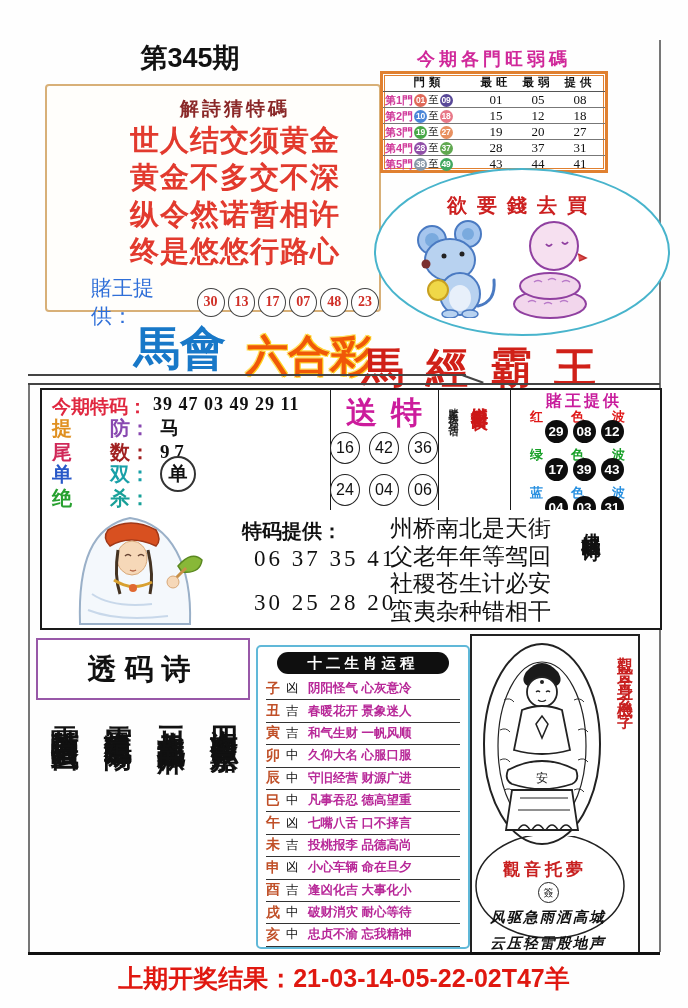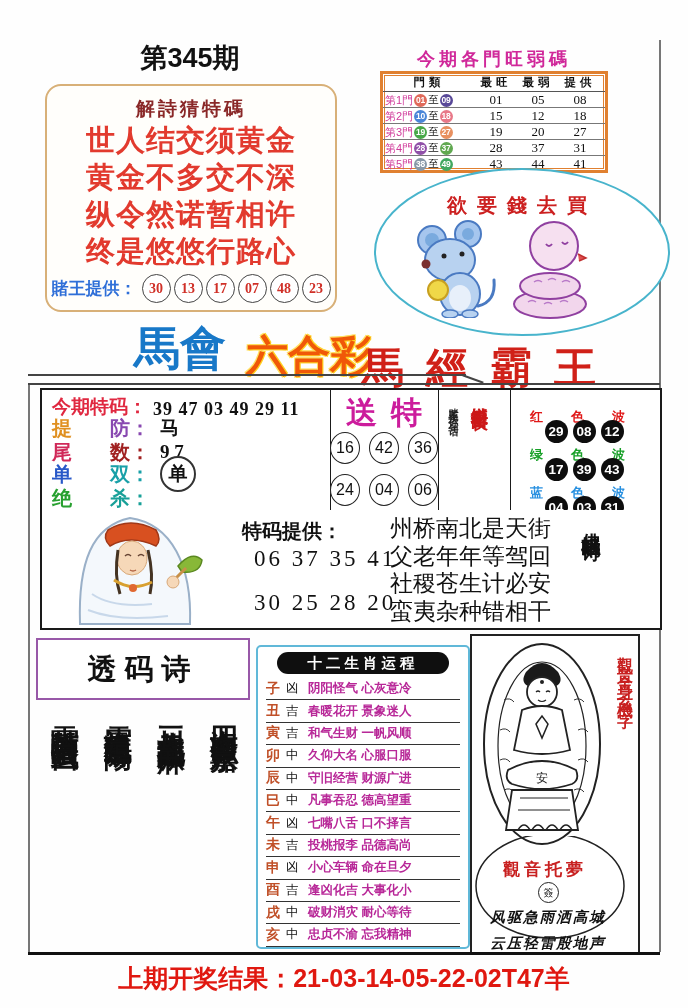--- a/index.html
+++ b/index.html
@@ -1,57 +1,57 @@
 <!DOCTYPE html>
 <html><head>
 <meta charset="utf-8">
 <style>
   html,body{margin:0;padding:0;background:#e8e8e8;}
   #page{position:relative;width:688px;height:1008px;background:#fefefe;overflow:hidden;
         font-family:"Liberation Sans",sans-serif;color:#111;}
   .abs{position:absolute;}
   
   #issue{left:100px;top:40px;width:180px;font-size:27px;font-weight:bold;text-align:center;}
-  #riddle{left:45px;top:84px;width:288px;height:224px;border:2px solid #d8b078;border-radius:16px;background:#fffefb;}
+  #riddle{left:45px;top:84px;width:288px;height:224px;border:2px solid #d8b078;border-radius:4px;background:#fffefb;padding-left:44px;}
   #riddle .title{margin-top:10px;text-align:center;font-size:19px;font-weight:bold;color:#8a2828;letter-spacing:3px;}
   #riddle .line{text-align:center;font-size:29px;font-weight:bold;color:#e23a2e;line-height:37px;letter-spacing:1px;}
   #riddle .prov{display:flex;align-items:center;justify-content:center;margin-top:4px;gap:3px;}
-  #riddle .prov .lbl{color:#2f6fd8;font-weight:bold;font-size:17px;margin-right:2px;}
+  #riddle .prov .lbl{color:#2f6fd8;font-weight:normal;font-size:21px;margin-right:2px;}
   .ball-o{width:27px;height:27px;border:1.5px solid #444;border-radius:50%;display:inline-flex;
           align-items:center;justify-content:center;color:#d03028;font-weight:bold;font-size:14px;
           font-family:"Liberation Serif",serif;background:#fff;}
   
   #strength-title{left:386px;top:47px;width:216px;text-align:center;font-size:18px;font-weight:bold;
                   color:#d0289a;letter-spacing:4px;}
   #strength{left:380px;top:71px;width:222px;height:96px;border:3px solid #e08030;background:#fff;
             box-shadow:inset 0 0 0 1px #fff, inset 0 0 0 2px #e08030;}
   #strength .hrow,#strength .drow{display:grid;grid-template-columns:92px 42px 42px 42px;align-items:center;}
   #strength .hrow{height:17px;border-bottom:1px solid #555;font-size:11.5px;font-weight:bold;letter-spacing:4px;}
   #strength .hrow div{text-align:center;}
   #strength .drow{height:15px;border-bottom:1px solid #777;font-size:12px;}
   #strength .drow:last-child{border-bottom:none;}
   #strength .gcell{display:flex;align-items:center;gap:1px;padding-left:2px;}
-  #strength .gate{color:#d03a9a;font-weight:normal;font-size:11px;white-space:nowrap;}
+  #strength .gate{color:#d03a9a;font-weight:bold;font-size:11px;white-space:nowrap;}
   .ball-c{width:13px;height:13px;border-radius:50%;display:inline-flex;align-items:center;justify-content:center;
           color:#fff;font-size:8.5px;font-weight:bold;}
   #strength .zhi{font-size:10.5px;}
   #strength .num{text-align:center;font-family:"Liberation Serif",serif;font-size:13px;}
   
   #oval{left:374px;top:168px;width:292px;height:164px;border:2px solid #48b4cc;border-radius:50%;background:#fff;}
   #oval .cap{margin-top:22px;text-align:center;color:#cc2020;font-weight:bold;font-size:20px;letter-spacing:10px;}
   
   #club{left:134px;top:318px;font-size:46px;font-weight:bold;color:#1878c8;font-family:"Liberation Serif",serif;}
   #lotto{left:246px;top:328px;font-size:42px;font-weight:bold;color:#f05808;font-family:"Liberation Serif",serif;
          text-shadow:1px 1px 0 #ffd020,-1px -1px 0 #ffe060,1px -1px 0 #ffd020,-1px 1px 0 #ffe060;}
   #brand{left:362px;top:340px;font-size:42px;font-weight:bold;color:#d02018;letter-spacing:22px;white-space:nowrap;}
   .rule{background:#444;}
   
   #main-box{left:40px;top:388px;width:618px;height:122px;border:2px solid #1a1a1a;background:#fff;}
   .vline{position:absolute;top:0;bottom:0;width:0;border-left:1.5px solid #1a1a1a;}
-  #sp-main{position:absolute;left:10px;top:4px;display:flex;align-items:flex-end;}
+  #sp-main{position:absolute;left:10px;top:4px;display:flex;align-items:flex-start;}
   #sp-main .lbl{color:#e02840;font-weight:bold;font-size:19px;}
   #sp-main .val{font-family:"Liberation Serif",serif;font-weight:bold;font-size:18px;margin-left:6px;letter-spacing:1px;}
   .sp-row{position:absolute;left:10px;display:flex;align-items:center;height:24px;}
   .sp-row .pair{width:98px;display:flex;justify-content:space-between;font-size:20px;font-weight:bold;}
   .sp-row .val{font-family:"Liberation Serif",serif;font-weight:bold;font-size:19px;margin-left:10px;white-space:nowrap;}
   .circled{width:32px;height:32px;border:2px solid #333;border-radius:50%;display:inline-flex;
            align-items:center;justify-content:center;font-size:19px;font-weight:bold;margin-left:10px;}
   #songte .title{position:absolute;left:0;right:0;top:2px;text-align:center;color:#cc1c9c;
                  font-weight:bold;font-size:31px;letter-spacing:14px;padding-left:14px;}
   .ball-w{width:30px;height:30px;border:1.5px solid #222;border-radius:50%;display:inline-flex;
@@ -286,20 +286,21 @@
         <span class="ball-w">06</span>
       </div>
     </div>
 
     <div class="abs" style="left:396px;top:0;width:72px;height:122px">
       <div class="abs vtext" id="note-sm">赌王送你一句话</div>
       <div class="abs vtext" id="motto-red">堪锁千年白日长</div>
     </div>
 
     <div class="abs" id="waves" style="left:468px;top:0;width:148px;height:122px">
+      <div class="title">賭王提供</div>
       <div class="wlabel" style="top: 18px; color: rgb(224, 24, 24);">
         <span style="width:100%;display:flex;justify-content:space-between;letter-spacing:28px;padding-left:6px;white-space:nowrap;overflow:hidden;">红色波</span>
       </div>
       <div class="wballs" style="top:30px">
         <span class="ball-k">29</span>
         <span class="ball-k">08</span>
         <span class="ball-k">12</span>
       </div>
       <div class="wlabel" style="top: 56px; color: rgb(24, 160, 40);">
         <span style="width:100%;letter-spacing:28px;padding-left:6px;white-space:nowrap;overflow:hidden;">绿色波</span>

